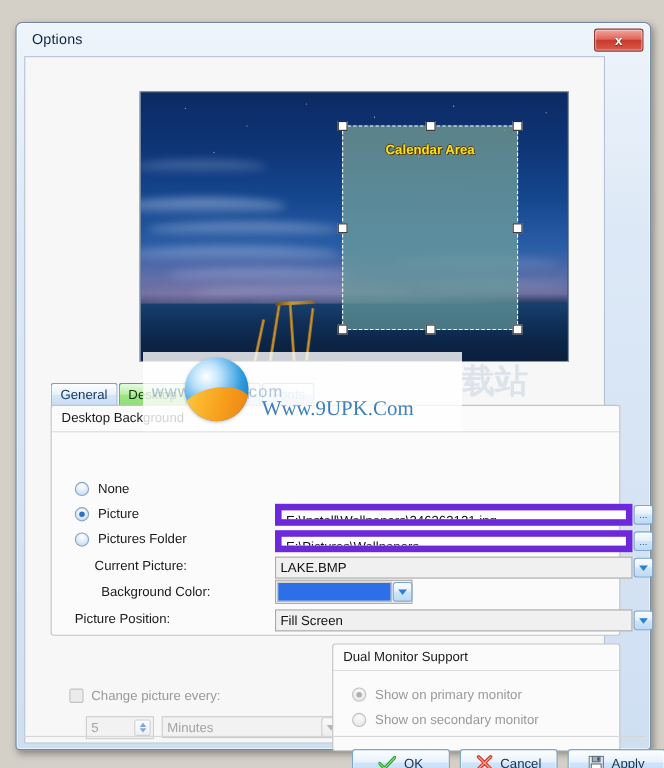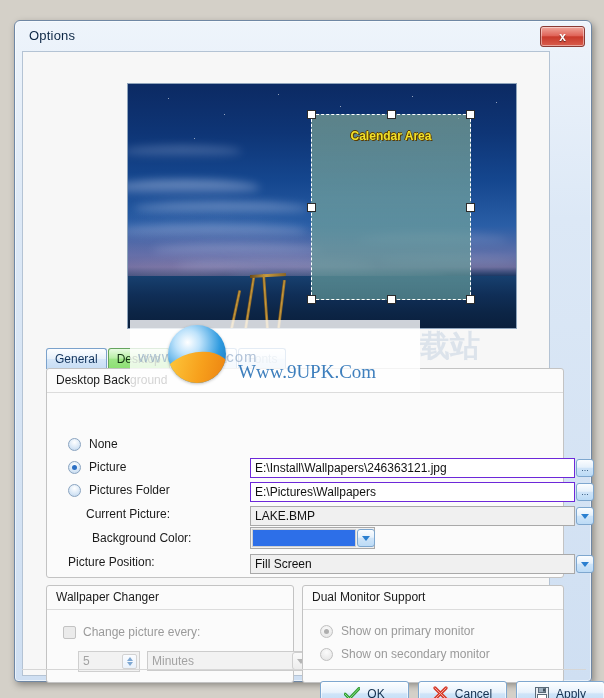--- a/index.html
+++ b/index.html
@@ -212,21 +212,21 @@
     width: 13px; height: 13px;
     border: 1px solid #c3c3c3;
     background: #ebebeb;
     border-radius: 2px;
     cursor: default;
   }
 
   .text-input {
     position: absolute;
     height: 20px;
-    border: 1px solid #6d28d9;
+    border: 6px solid #6d28d9;
     background: #ffffff;
     font-size: 12px; color: #111;
     padding: 0 4px;
     line-height: 18px;
     overflow: hidden;
     white-space: nowrap;
     cursor: text;
   }
   .combo-input {
     position: absolute;
@@ -483,24 +483,20 @@
     <div id="color-swatch" style="background: rgb(45, 111, 232);"></div>
     <div class="sq-button" style="left:334px; top:477px;">
       <span class="chev"></span>
     </div>
 
     <div class="combo-input" style="left:227px; top:502px; width:325px;">Fill Screen</div>
     <div class="sq-button" style="left:553px; top:503px;">
       <span class="chev"></span>
     </div>
 
-    <div class="group-box" id="group-wallpaper-changer">
-      <div class="group-title">Wallpaper Changer</div>
-      <div class="group-rule"></div>
-    </div>
 
     <div class="checkbox" style="left:40px; top:574px;"></div>
     <div class="form-label dim" style="left:60px; top:573px;">Change picture every:</div>
 
     <div id="spin-box">
       <span>5</span>
       <div id="spin-buttons">
         <span class="spin-up"></span>
         <span class="spin-dn"></span>
       </div>

